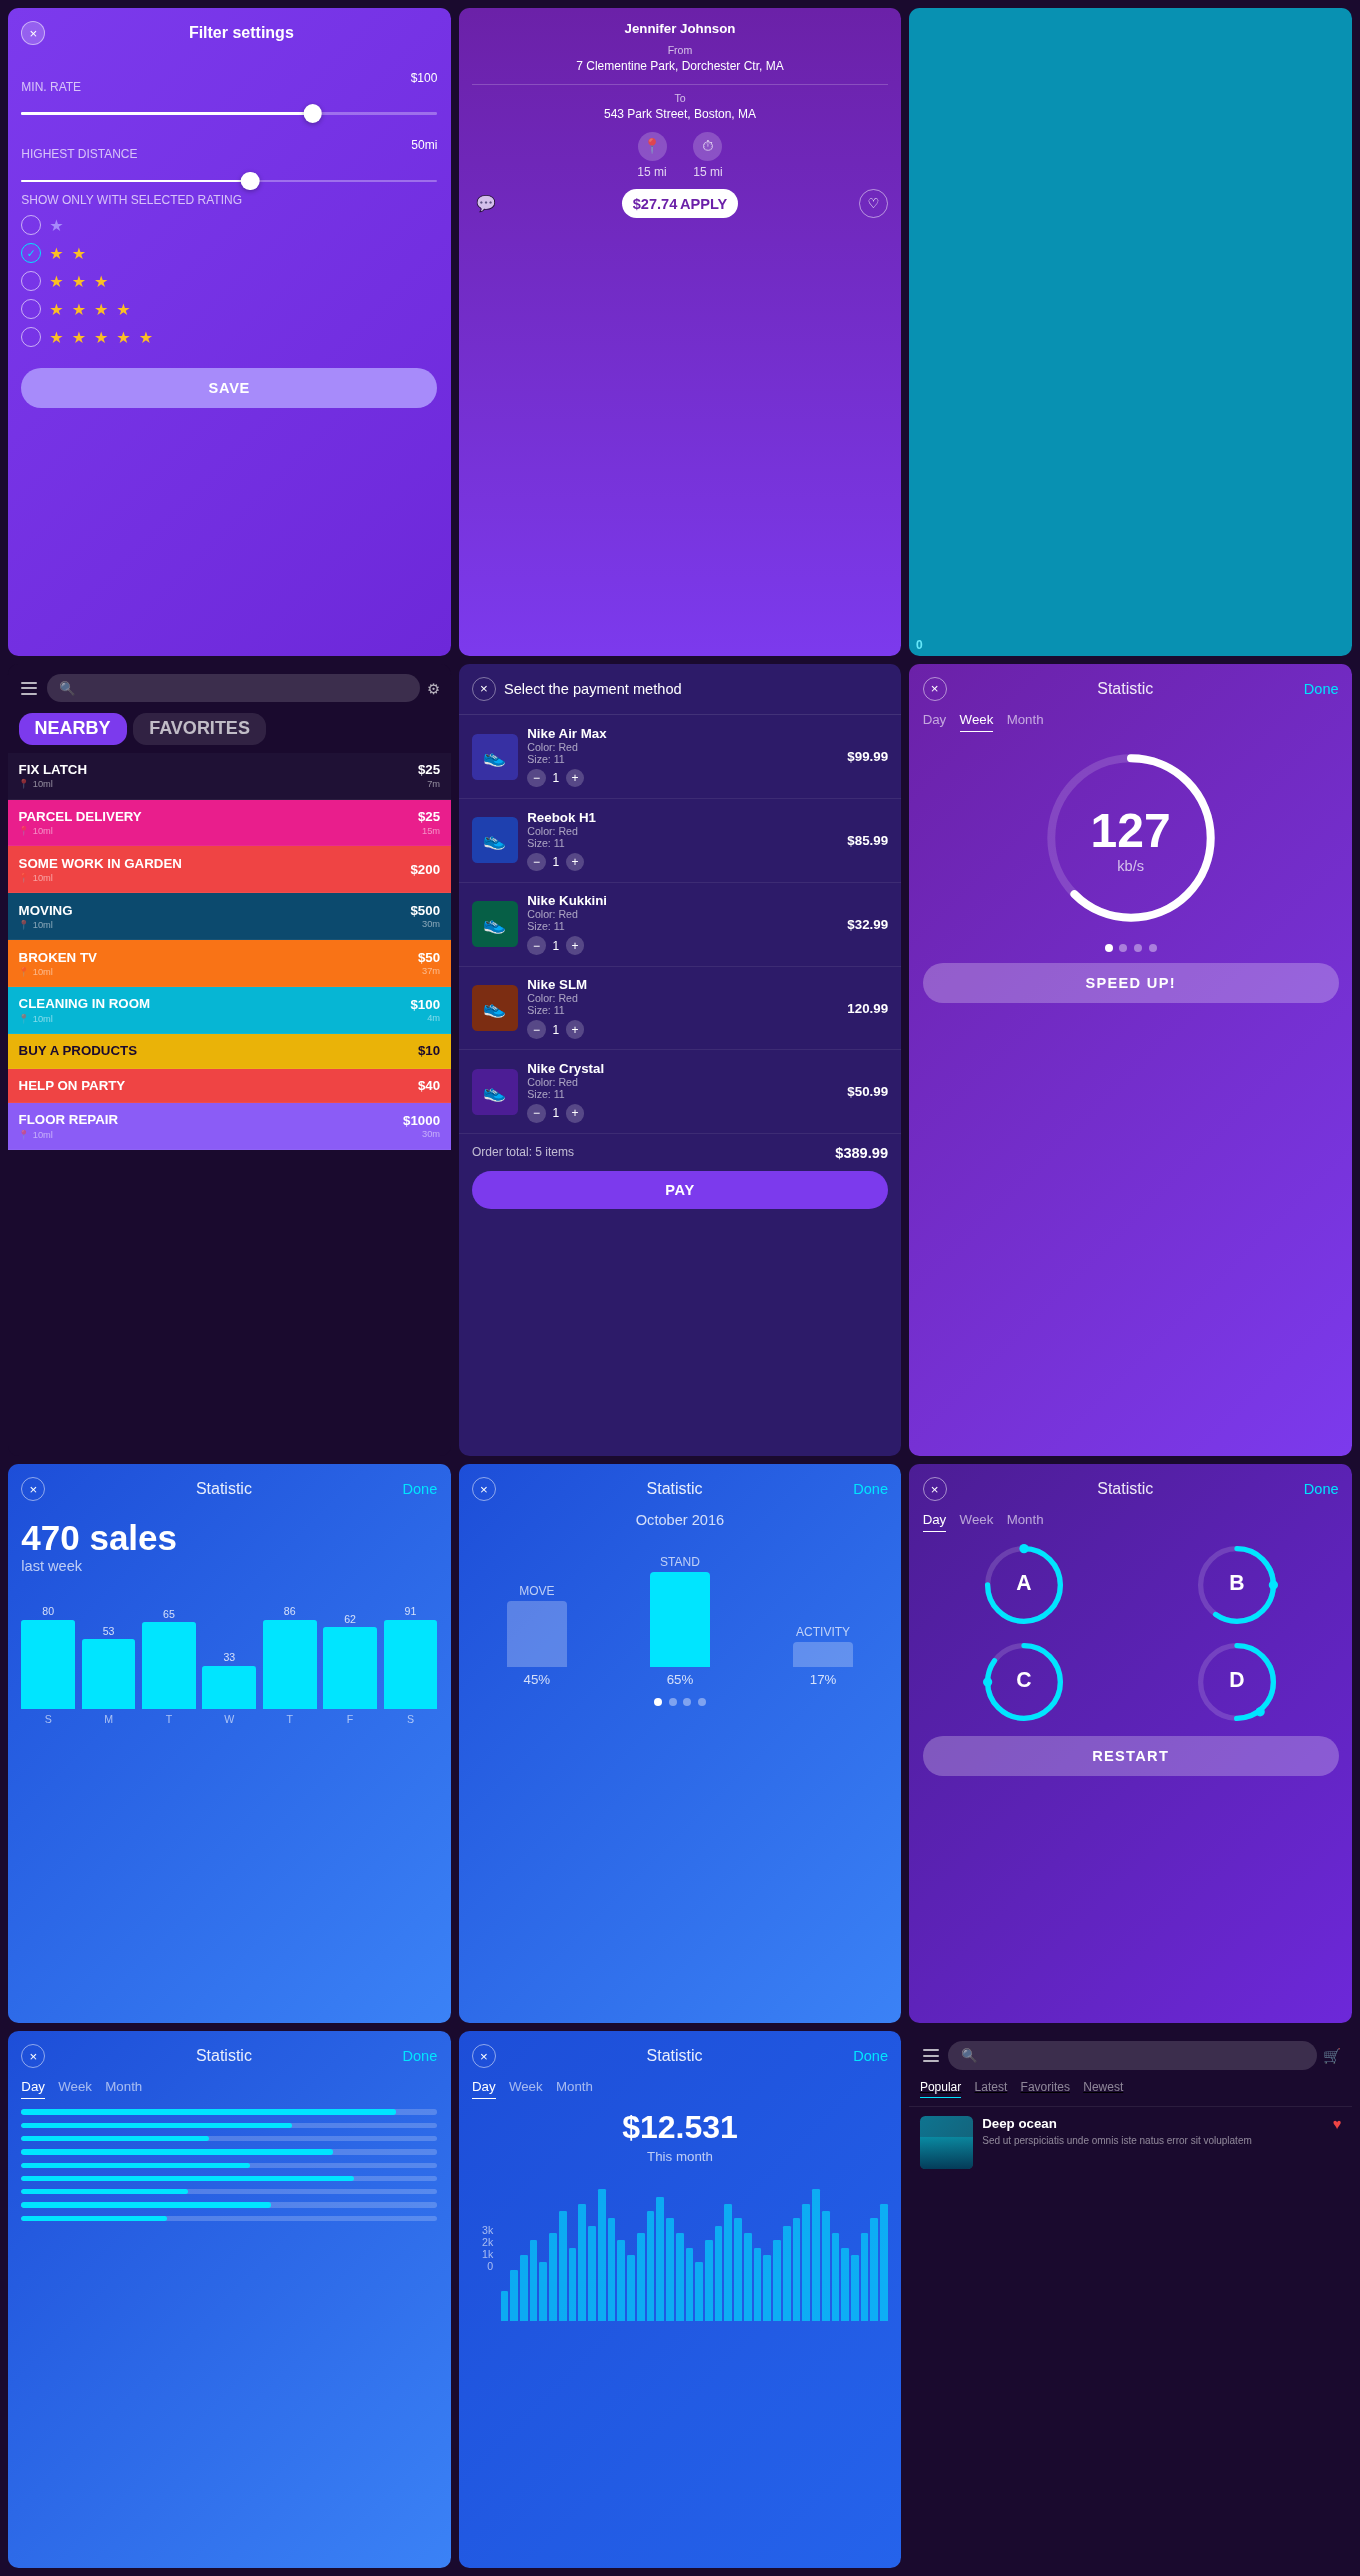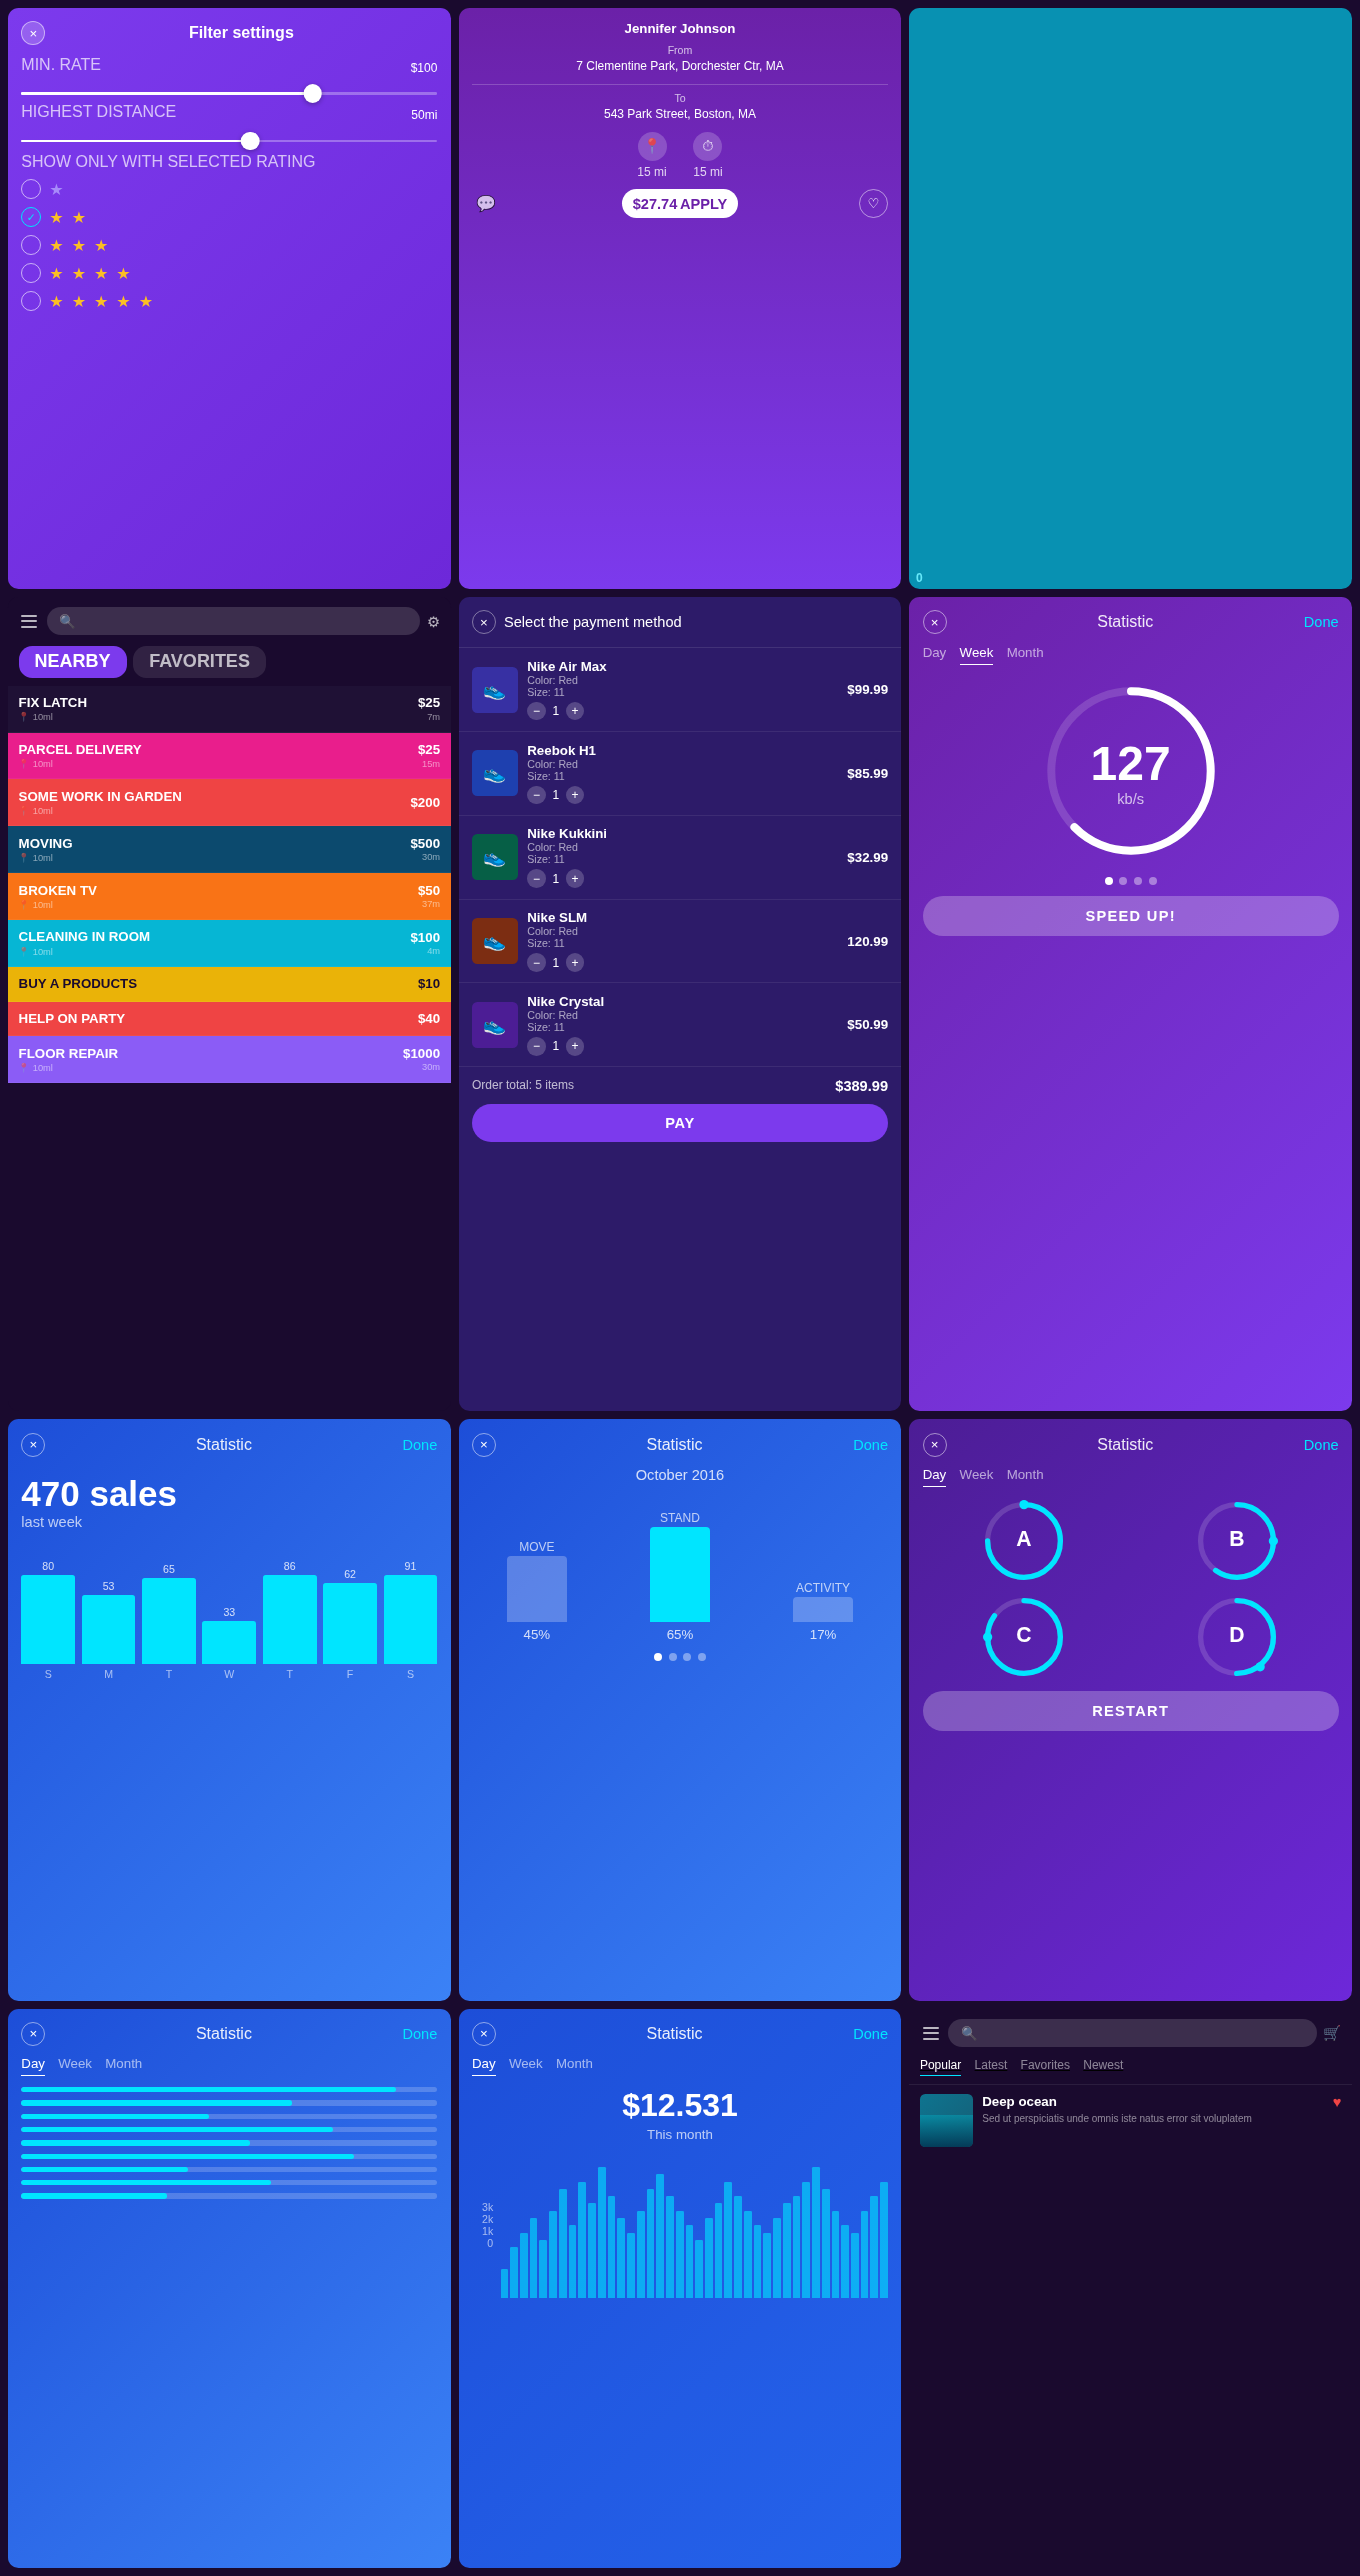--- a/index.html
+++ b/index.html
@@ -60,24 +60,24 @@
       background: linear-gradient(135deg, #7c3aed, #6d28d9);
       grid-column: 1;
       grid-row: 1;
     }
 
     .filter-card .close-btn {
       background: rgba(255,255,255,0.2);
     }
 
     .filter-label {
-      font-size: 16px;
+      font-size: 12px;
       color: rgba(255,255,255,0.7);
       margin-bottom: 5.3px;
-      margin-top: 0;
+      margin-top: 24px;
     }
 
     .slider-track {
       width: 100%;
       height: 2.7px;
       background: rgba(255,255,255,0.3);
       border-radius: 1.3px;
       position: relative;
       margin: 13.3px 0 6.6px;
     }
@@ -945,20 +945,21 @@
     <div class="rating-row">
       <div class="radio-circle"></div>
       <span class="star gold">★</span>
       <span class="star gold">★</span>
       <span class="star gold">★</span>
       <span class="star gold">★</span>
       <span class="star gold">★</span>
     </div>
   </div>
 
+  <button class="save-btn">SAVE</button>
 </div>
 
 <div class="card delivery-card">
   <div class="delivery-person">Jennifer Johnson</div>
 
   <div class="delivery-section">From</div>
   <div class="delivery-address">7 Clementine Park, Dorchester Ctr, MA</div>
 
   <div class="divider"></div>
 

